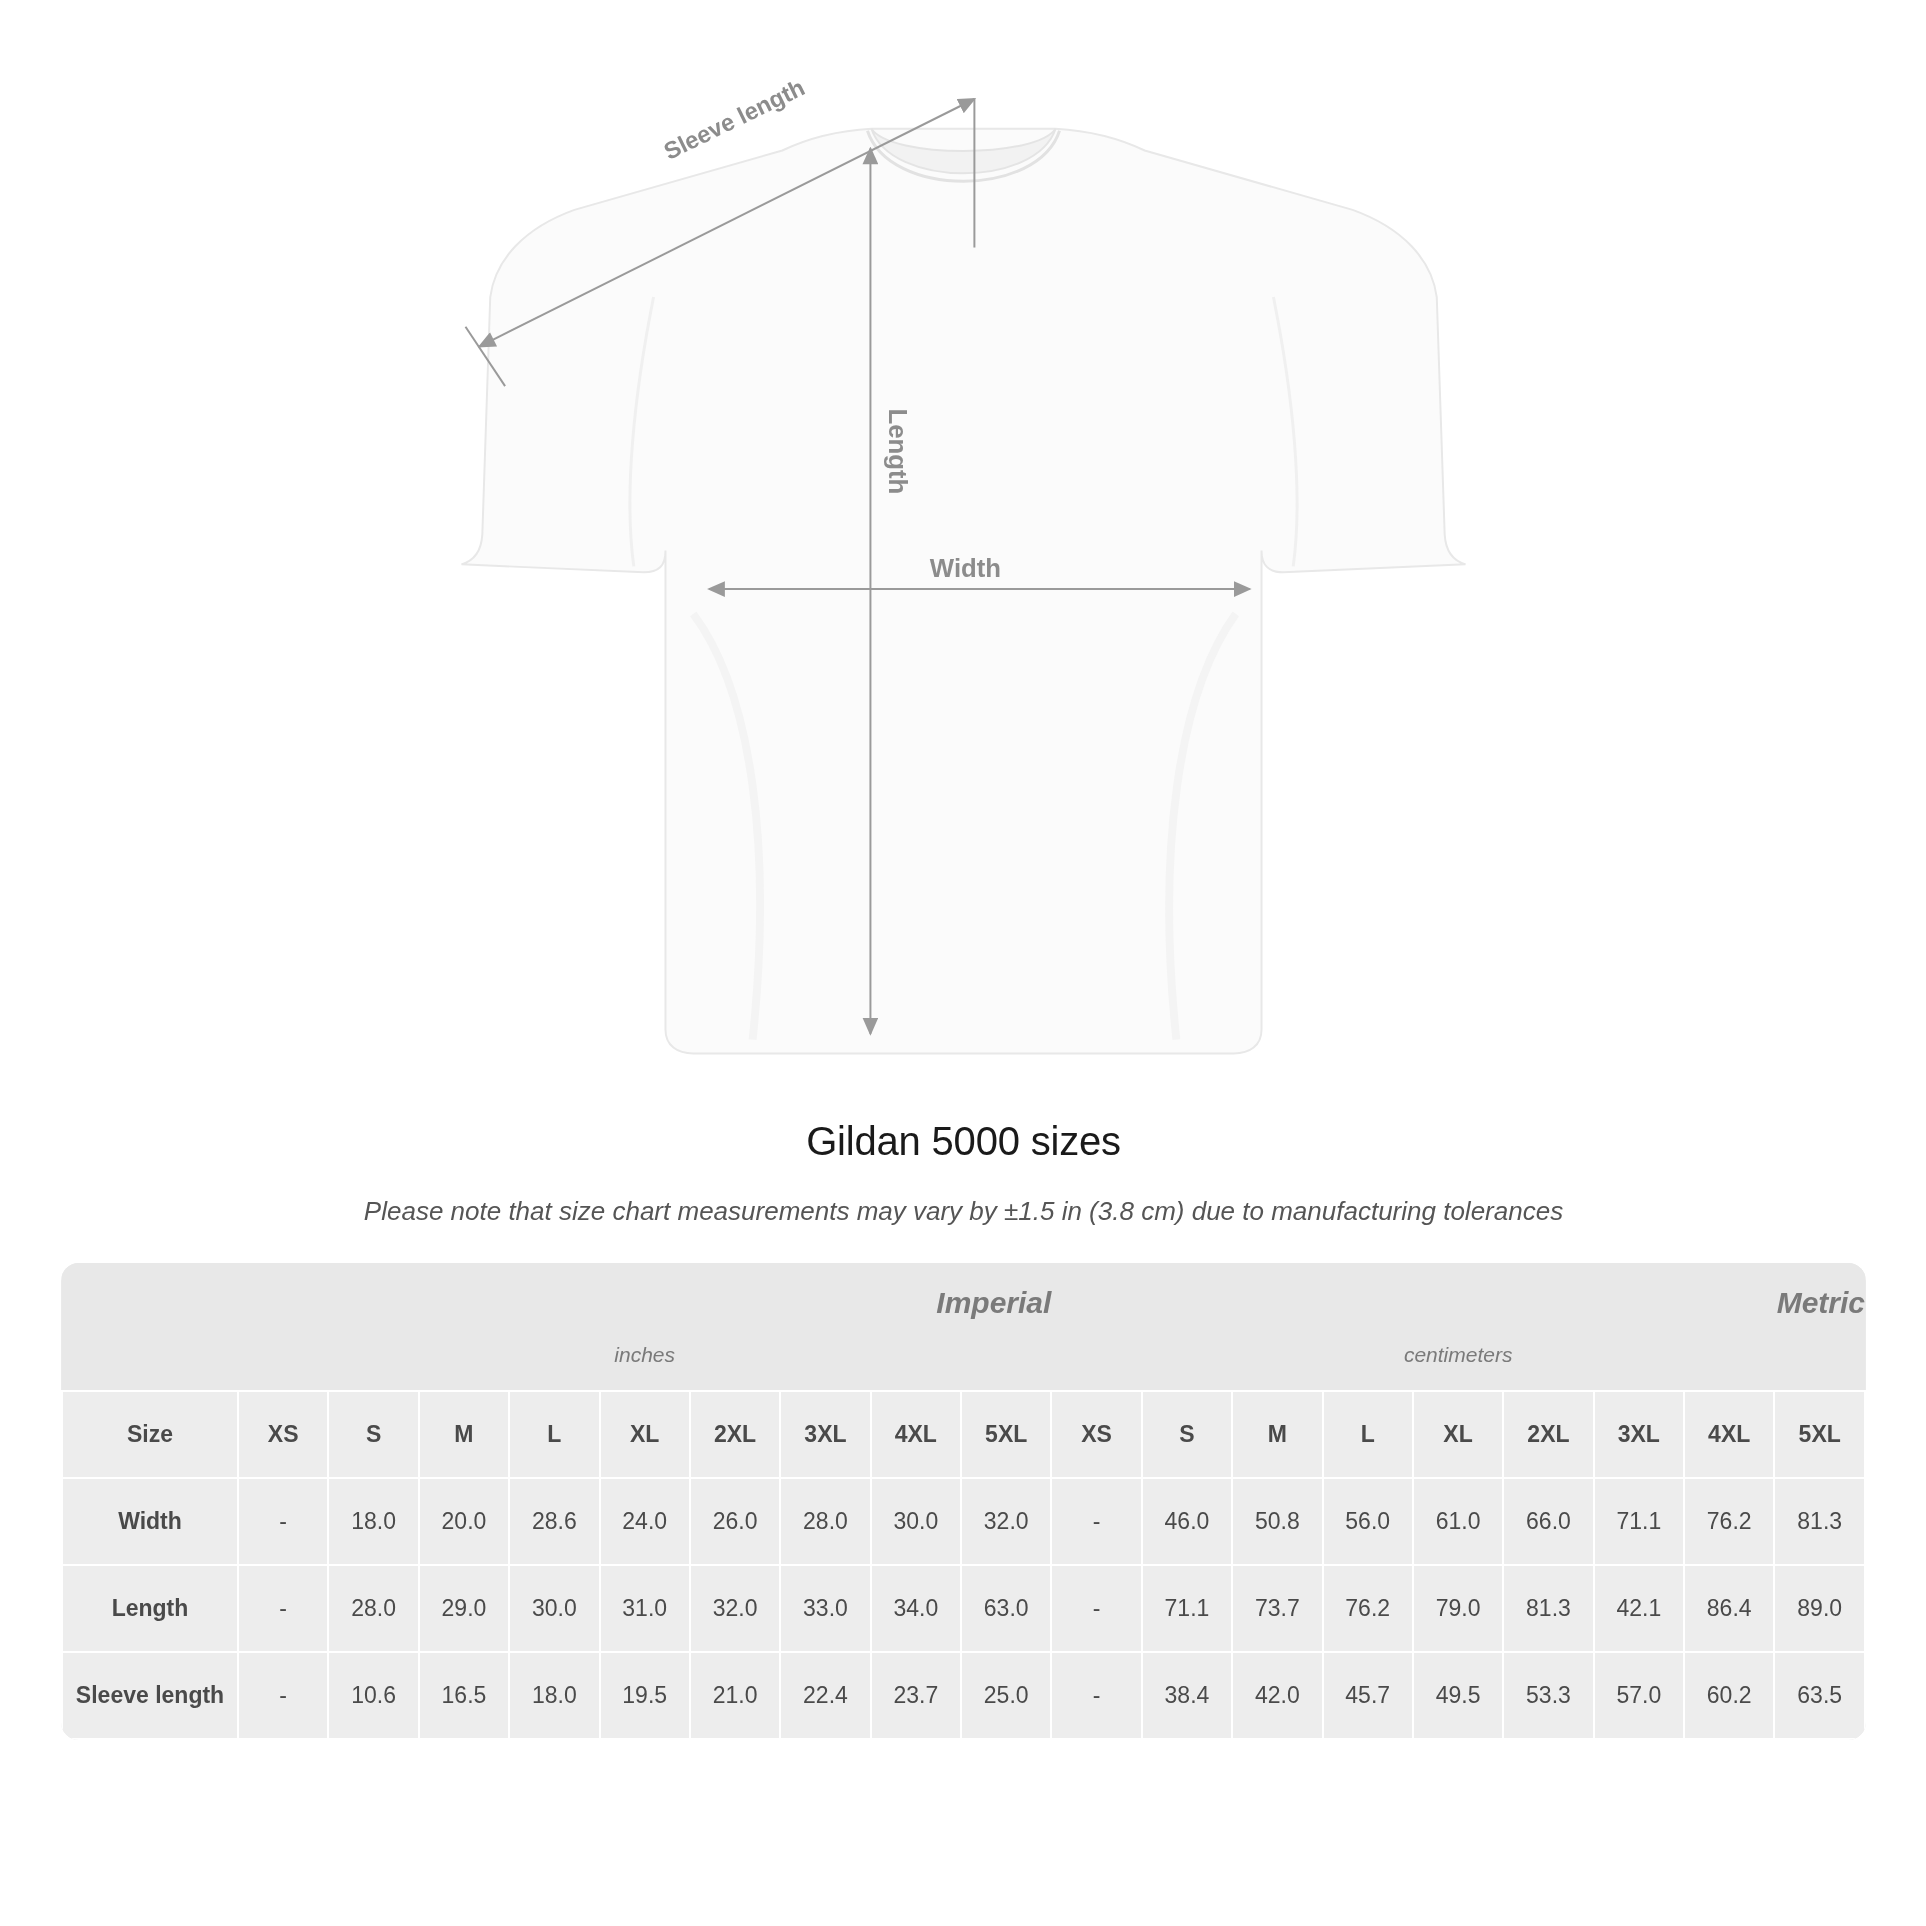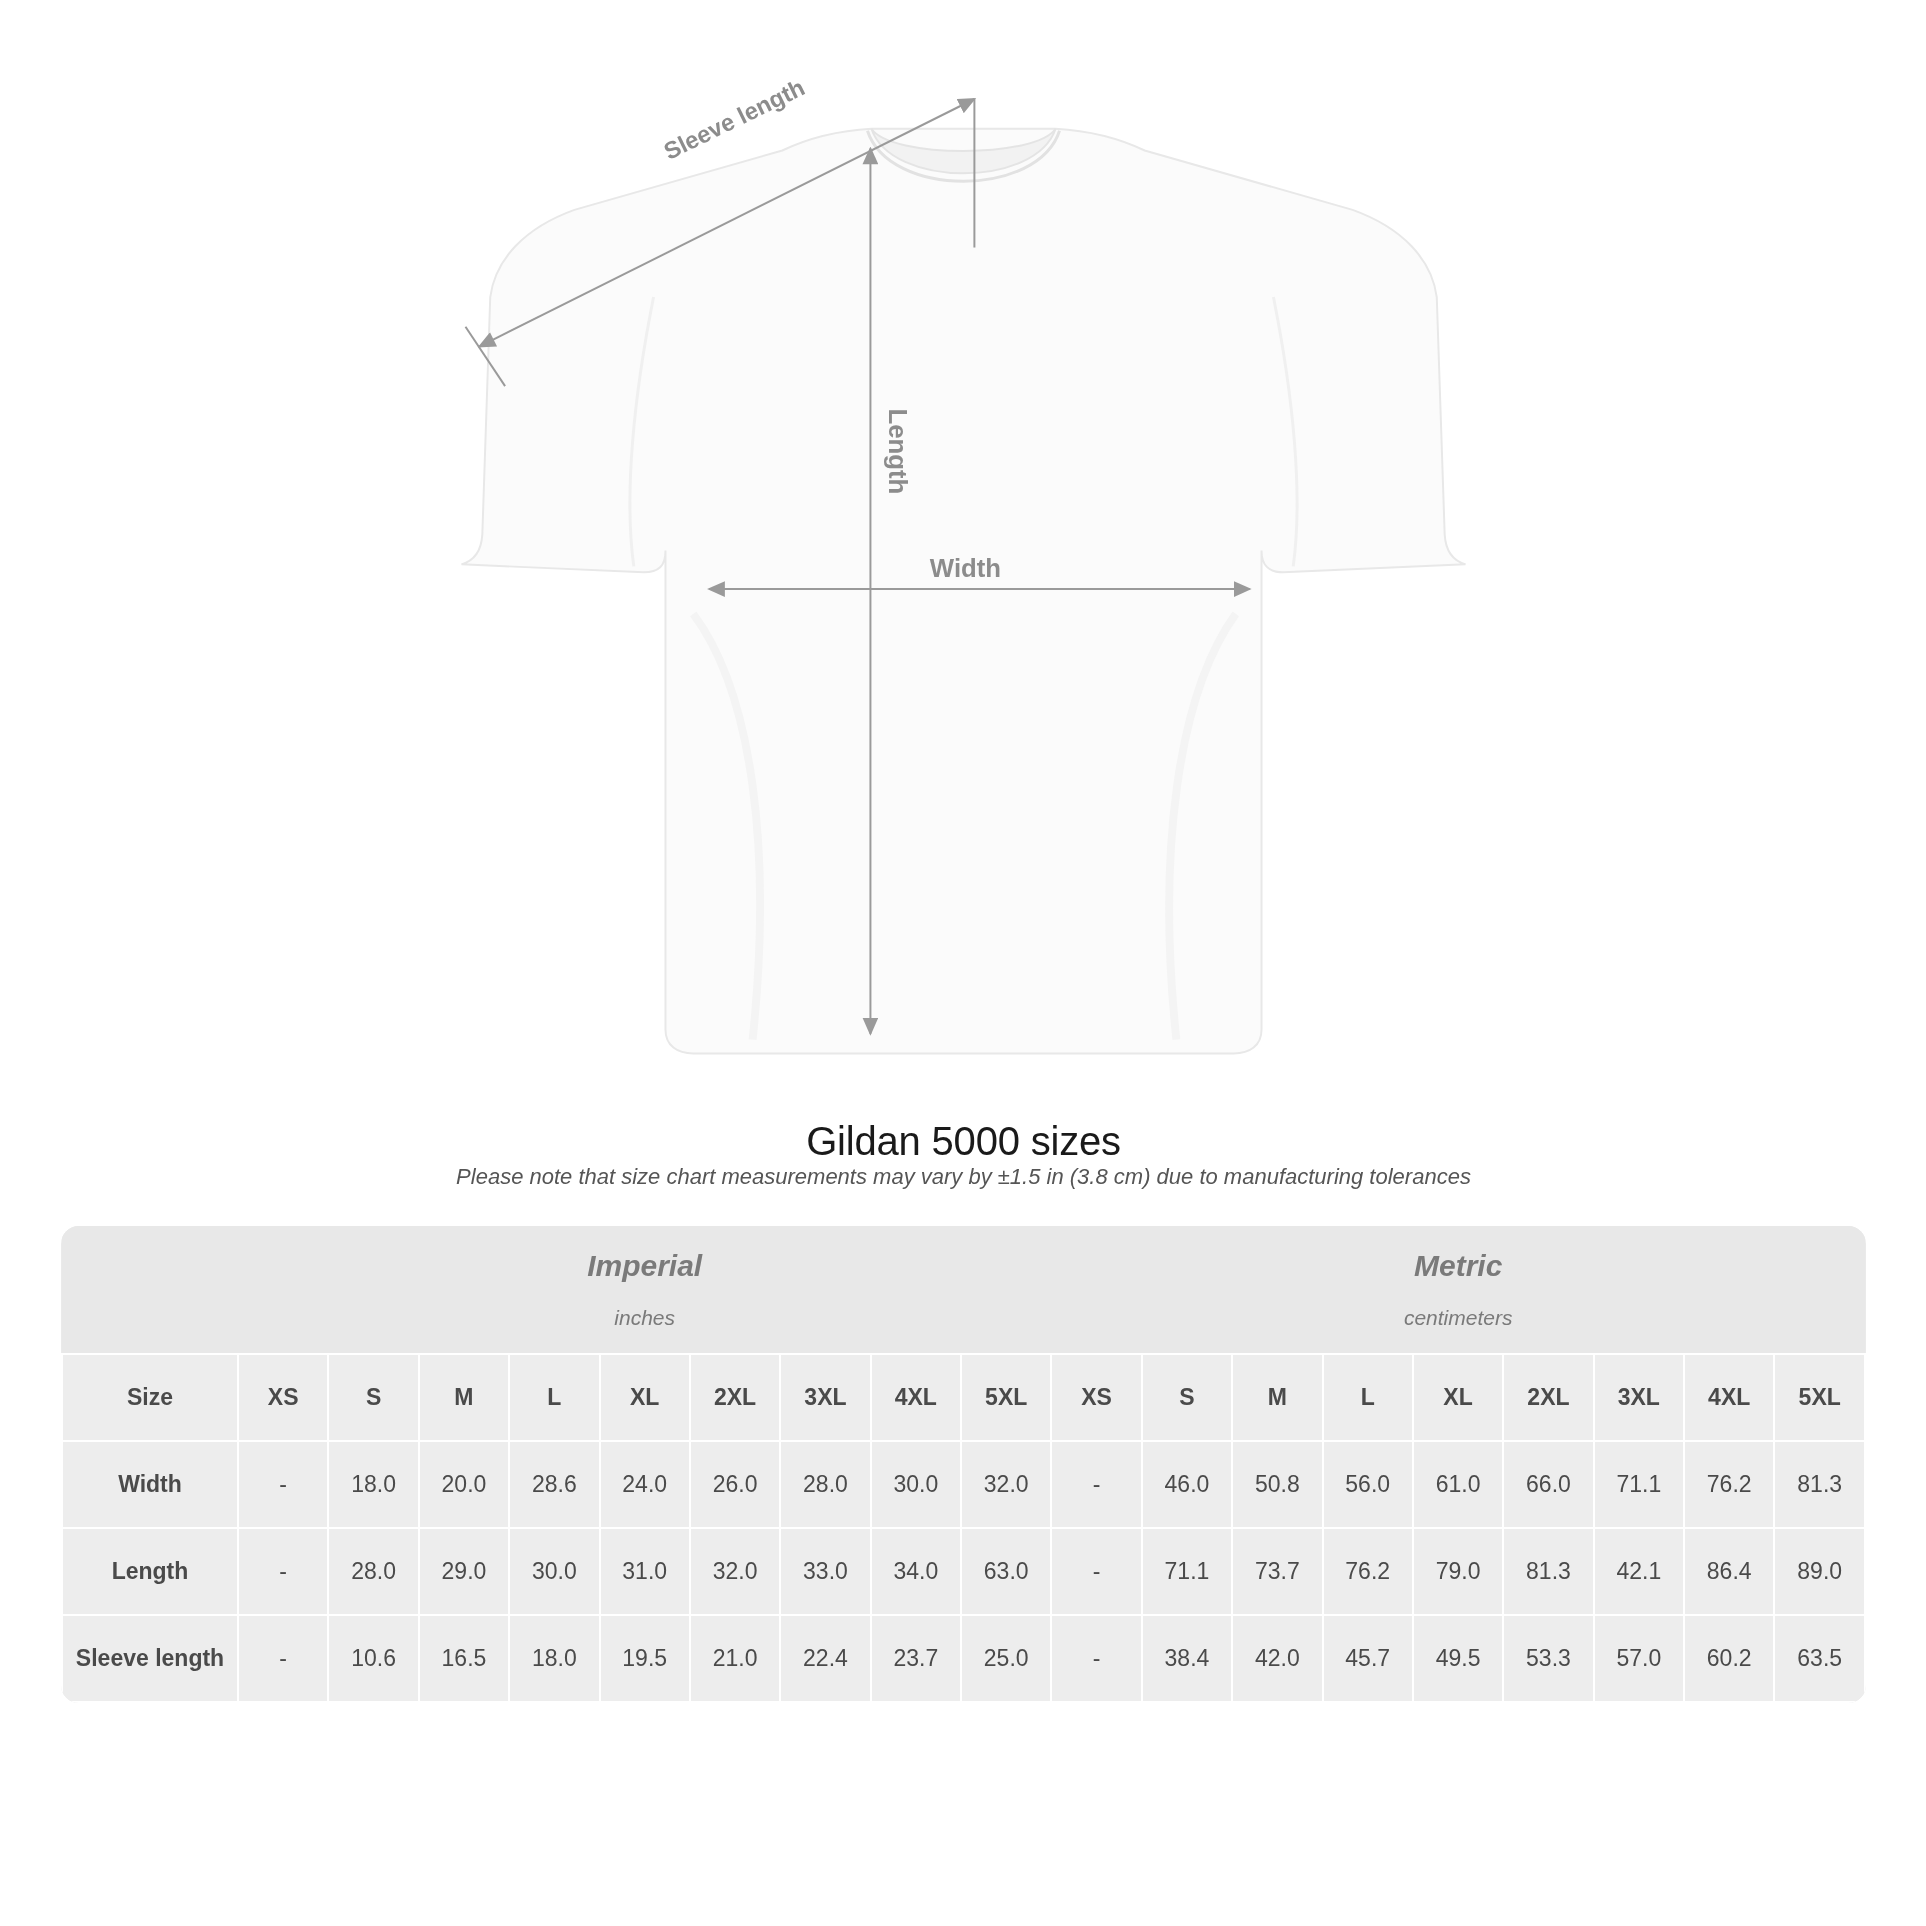--- a/index.html
+++ b/index.html
@@ -36,24 +36,24 @@
     text-align: center;
     margin-top: 20px;
   }
   .chart-title {
     font-size: 40px;
     font-weight: normal;
     color: #1a1a1a;
     letter-spacing: -0.2px;
   }
   .chart-subtitle {
-    font-size: 22px;
+    font-size: 26px;
     font-style: italic;
     color: #555;
-    margin-top: 0;
+    margin-top: 32px;
   }
 
   
   .table-wrap {
     margin: 36px 61px 0 61px;
     border-radius: 18px;
     overflow: hidden;
     background: #eaeaea;
   }
   table.size-table {
@@ -77,20 +77,21 @@
     border-left: none !important;
     border-right: none !important;
     border-top: none !important;
   }
   .unit-name {
     font-size: 30px;
     font-weight: bold;
     font-style: italic;
     color: #7a7a7a;
     line-height: 1.1;
+    text-align: right;
   }
   .unit-sub {
     font-size: 21px;
     font-style: italic;
     color: #7a7a7a;
     margin-top: 24px;
   }
   .corner-cell {
     background: #e8e8e8 !important;
     border: none !important;

